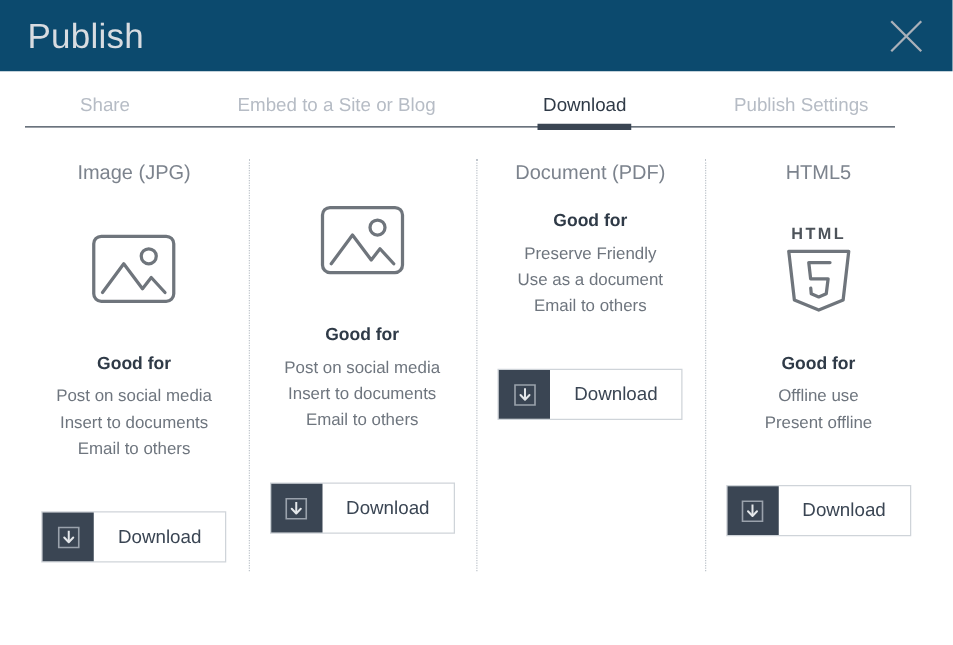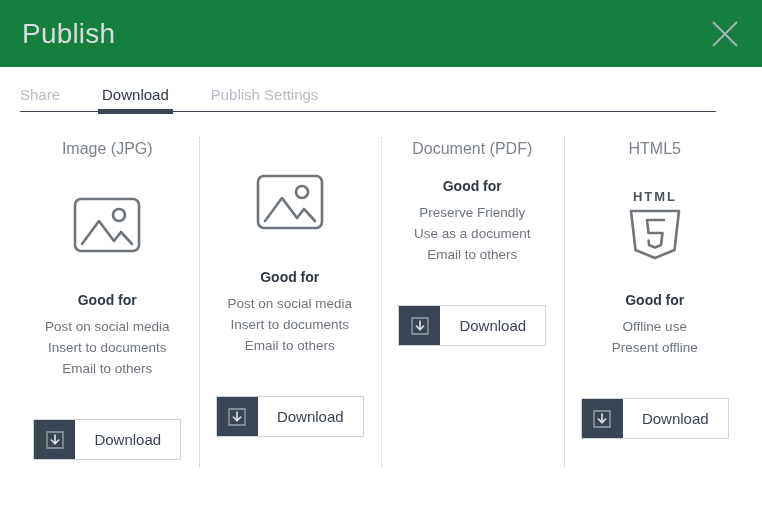--- a/index.html
+++ b/index.html
@@ -11,22 +11,22 @@
     height: 516px;
     background: #ffffff;
     font-family: "Liberation Sans", sans-serif;
     overflow: hidden;
     -webkit-font-smoothing: antialiased;
   }
 
   
   .header {
     position: relative;
-    height: 67px;
-    background: #15803d;
+    height: 57px;
+    background: #0c4a6e;
     display: flex;
     align-items: center;
     padding: 0 22px;
     box-sizing: border-box;
   }
   .header-title {
     color: #d8dce1;
     font-size: 28px;
     font-weight: 300;
     letter-spacing: 0.2px;
@@ -60,20 +60,21 @@
   }
   .tab {
     position: relative;
     font-size: 15px;
     color: #b6bcc5;
     padding: 0 0 12px 0;
     margin-right: 42px;
     cursor: pointer;
     white-space: nowrap;
     line-height: 1;
+    margin-left: 44px;
   }
   .tab.active {
     color: #2f3a47;
   }
   .tab.active::after {
     content: "";
     position: absolute;
     left: -4px;
     right: -4px;
     bottom: 0;
@@ -183,20 +184,21 @@
     <svg width="30" height="30" viewBox="0 0 30 30">
       <line x1="3" y1="3" x2="27" y2="27" stroke="#aab1ba" stroke-width="1.8"></line>
       <line x1="27" y1="3" x2="3" y2="27" stroke="#aab1ba" stroke-width="1.8"></line>
     </svg>
   </div>
 </div>
 
 <div class="tabs-wrap">
   <div class="tabs">
     <div class="tab">Share</div>
+    <div class="tab">Embed to a Site or Blog</div>
     <div class="tab active">Download</div>
     <div class="tab">Publish Settings</div>
   </div>
   <div class="tabs-rule"></div>
 </div>
 
 <div class="cards">
 
   <div class="card">
     <div class="card-title">Image (JPG)</div>

